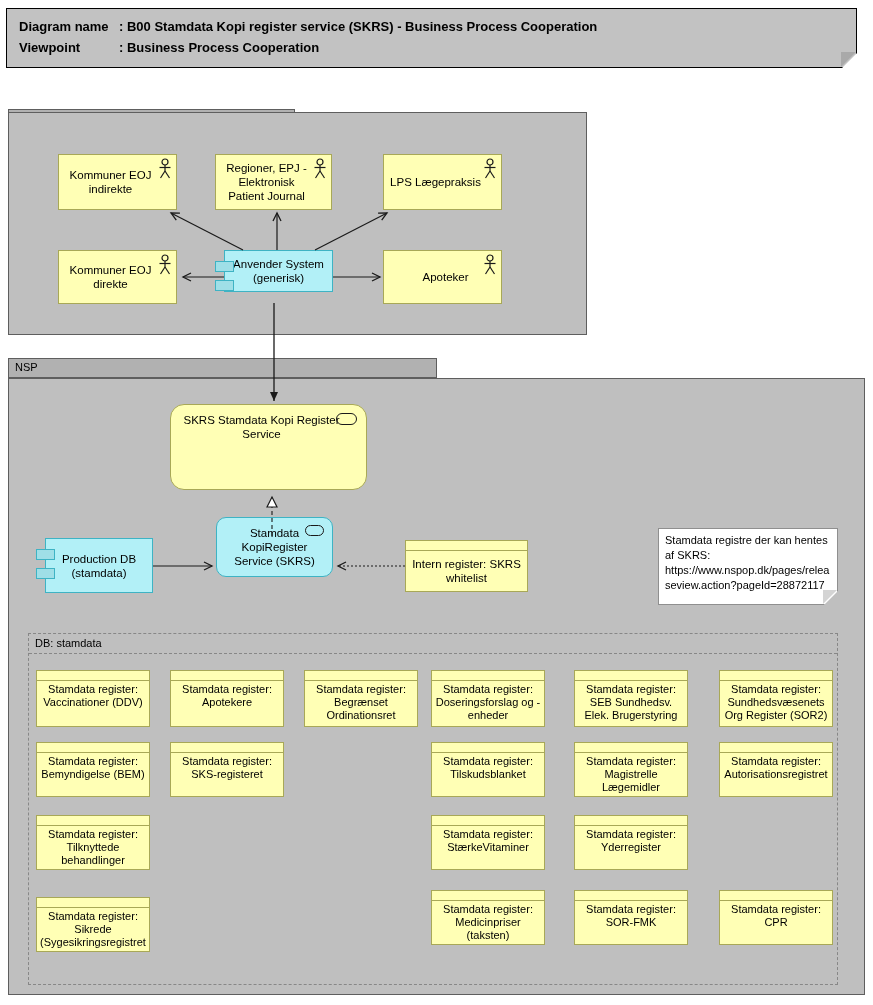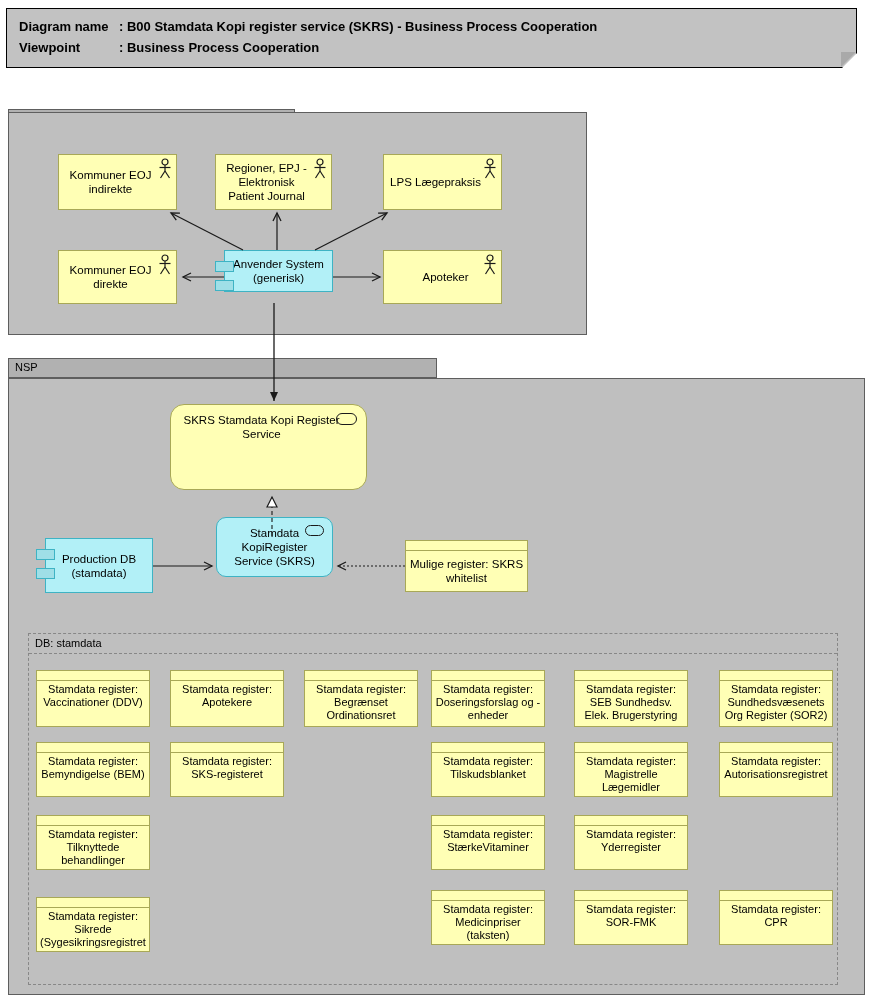--- a/index.html
+++ b/index.html
@@ -152,24 +152,28 @@
   </div>
 
   <div class="node cyan rounded vcenter" style="left:216px;top:517px;width:117px;height:60px;border-radius:10px;">
     <div class="lozenge" style="top:7px;right:8px;width:17px;height:9px;"></div>
     <div class="txt" style="padding:0 10px;">Stamdata KopiRegister Service (SKRS)</div>
   </div>
 
   <div class="node ybox" style="left:405px;top:540px;width:123px;height:52px;">
     <div class="obj-strip"></div>
     <div class="vcenter" style="height:40px;">
-      <div class="txt">Mulige register: SKRS whitelist</div>
+      <div class="txt">Intern register: SKRS whitelist</div>
     </div>
   </div>
 
+  <div class="note">
+    <span>Stamdata registre der kan hentes af SKRS: https://www.nspop.dk/pages/releaseview.action?pageId=28872117</span>
+    <div class="flap"></div>
+  </div>
 
   <div class="db-grp">
     <div class="db-head">
       <span>DB: stamdata</span>
     </div>
   </div>
 
   <div class="reg" style="left:36px;top:670px;height:57px;">
     <div class="obj-strip"></div>
     <div class="obj-txt"><span>Stamdata register:</span><br><span>Vaccinationer (DDV)</span></div>

